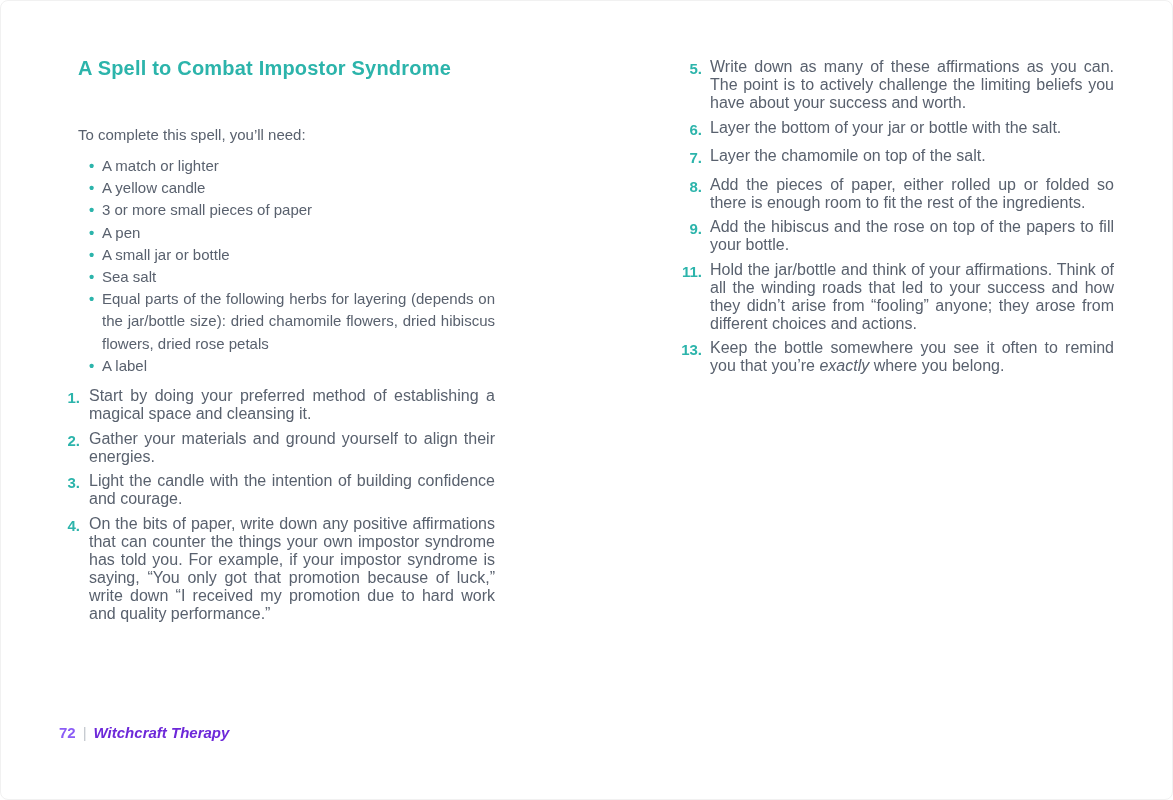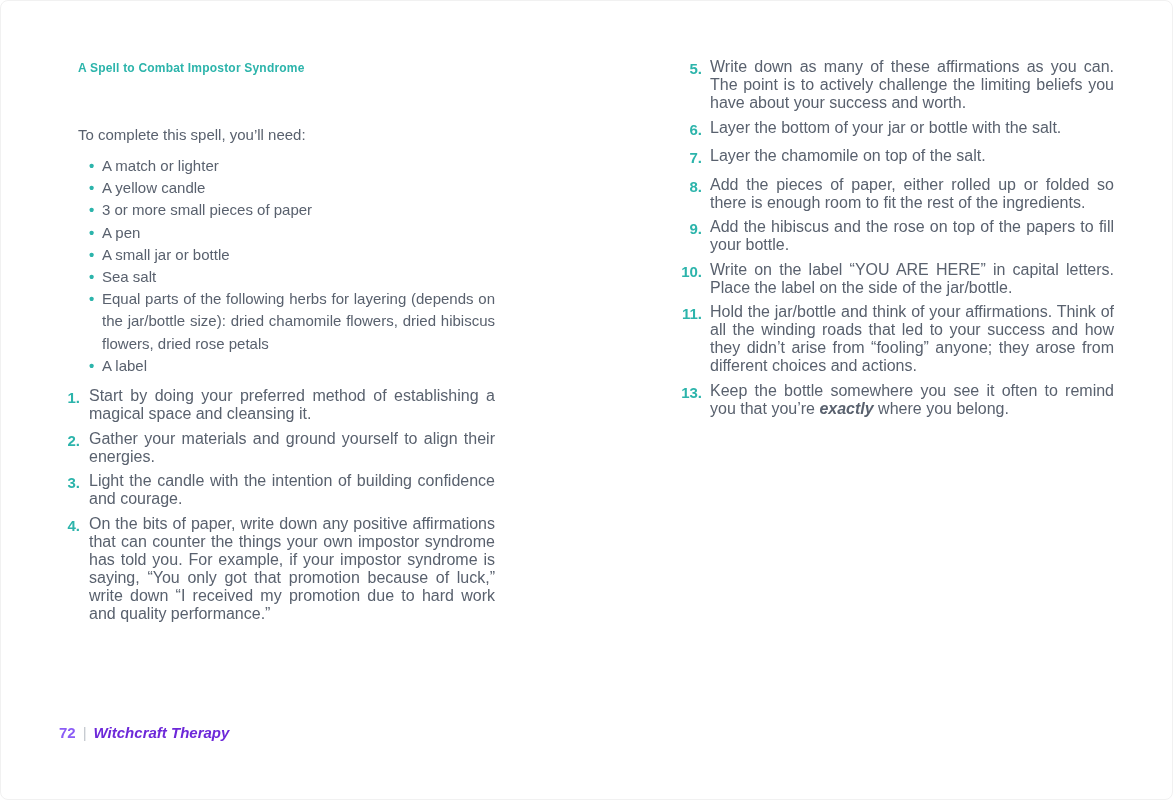--- a/index.html
+++ b/index.html
@@ -21,21 +21,21 @@
 
   
   .left-page {
     position: absolute;
     left: 77px;
     top: 55px;
     width: 417px;
   }
   .page-heading {
     color: #2cb4ab;
-    font-size: 12px;
+    font-size: 20px;
     font-weight: bold;
     letter-spacing: 0.2px;
     line-height: 24px;
     margin-bottom: 7px;
   }
   .intro-line {
     font-size: 15px;
     line-height: 22px;
     margin-bottom: 9px;
     margin-top: 44px;
@@ -84,21 +84,21 @@
   .left-page .step-num { width: 21px; margin-right: 9px; }
 
   
   .right-page {
     position: absolute;
     left: 676px;
     top: 57px;
     width: 437px;
   }
   .right-page .step-num { width: 25px; margin-right: 8px; }
-  .step-text em { font-style: italic; font-weight: bold; }
+  .step-text em { font-style: italic; }
 
   
   .footer {
     position: absolute;
     top: 722px;
     font-size: 15px;
     line-height: 20px;
     white-space: nowrap;
   }
   .footer-left  { left: 58px; }
@@ -174,24 +174,20 @@
         </li>
       <li class="step">
           <span class="step-num">8.</span>
           <span class="step-text">Add the pieces of paper, either rolled up or folded so there is enough room to fit the rest of the ingredients.</span>
         </li>
       <li class="step">
           <span class="step-num">9.</span>
           <span class="step-text">Add the hibiscus and the rose on top of the papers to fill your bottle.</span>
         </li>
       <li class="step">
-          <span class="step-num">10.</span>
-          <span class="step-text">Write on the label “YOU ARE HERE” in capital letters. Place the label on the side of the jar/bottle.</span>
-        </li>
-      <li class="step">
           <span class="step-num">11.</span>
           <span class="step-text">Hold the jar/bottle and think of your affirmations. Think of all the winding roads that led to your success and how they didn’t arise from “fooling” anyone; they arose from different choices and actions.</span>
         </li>
       <li class="step">
           <span class="step-num">13.</span>
           <span class="step-text"><span>Keep the bottle somewhere you see it often to remind you that you’re </span><em>exactly</em><span> where you belong.</span></span>
         </li>
     </ol>
   </div>
 

